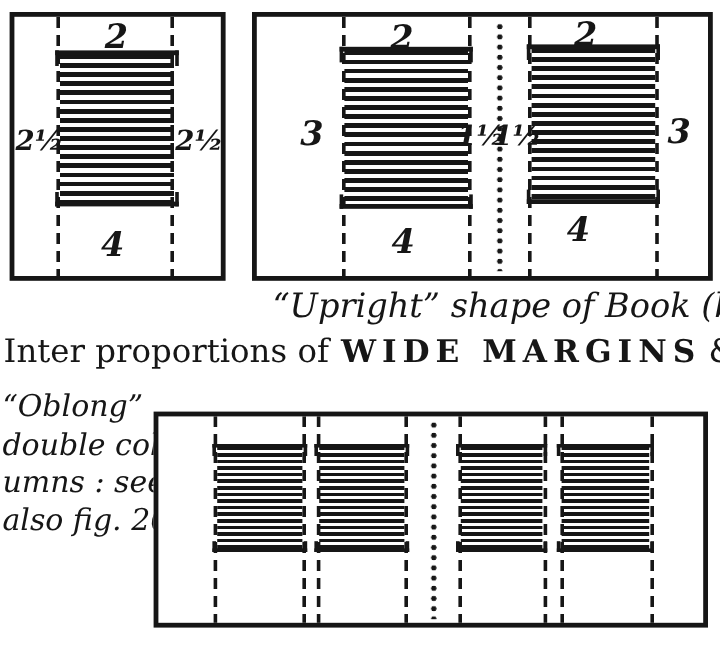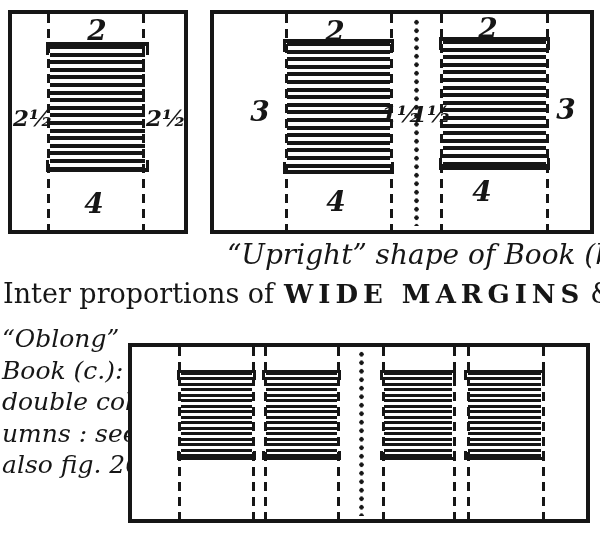--- a/index.html
+++ b/index.html
@@ -81,21 +81,20 @@
   </div>
 
   <div class="caption" style="left:227px;top:240px">“Upright” shape of Book  (b.)</div>
 
   <div class="caption2">
     <span class="script">Inter proportions of</span><span class="caps">WIDE MARGINS</span><span class="script">&amp;c.</span>
   </div>
 
   <div class="note">
     <div>“Oblong”</div>
-    <div>Book (c.):</div>
     <div>double col-</div>
     <div>umns : see</div>
     <div>also fig. 202.</div>
   </div>
 
   <div class="frame" style="left:128px;top:343px;width:454px;height:172px">
     <div class="vdash" style="left:46px;top:0;height:172px"></div>
     <div class="vdash" style="left:120px;top:0;height:172px"></div>
     <div class="vdash" style="left:132px;top:0;height:172px"></div>
     <div class="vdash" style="left:205px;top:0;height:172px"></div>

